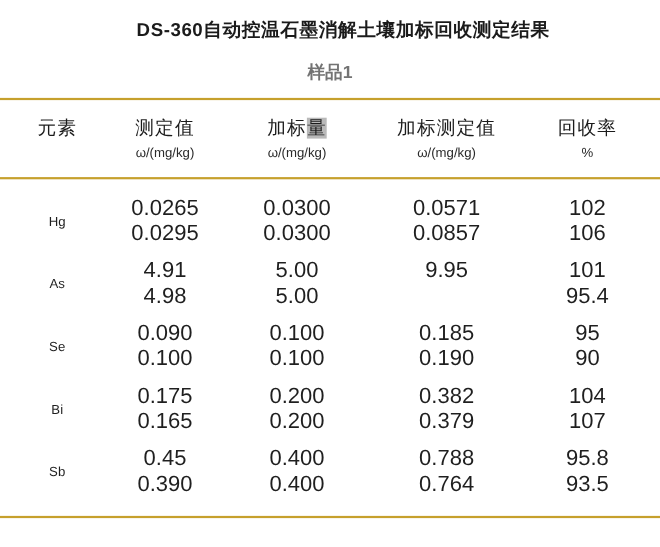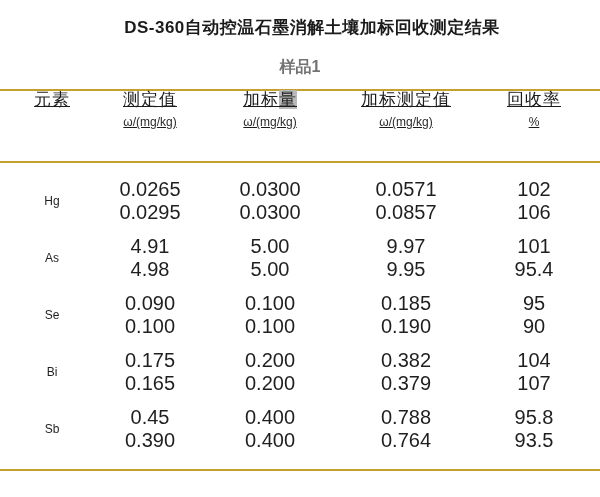--- a/index.html
+++ b/index.html
@@ -32,21 +32,21 @@
   .rule {
     width:600px; height:2px;
     background:#c6a02c;
   }
   .rule-top    { margin-top:14px; }
   .rule-bottom { margin-top:17px; }
   .grid {
     display:grid;
     grid-template-columns:104px 92px 148px 124px 132px;
   }
-  .thead { height:70px; box-sizing:border-box;text-decoration:underline; }
+  .thead { height:70px; padding-top:17px; box-sizing:border-box; }
   .th { text-align:center; }
   .th-label {
     font-size:17px;
     line-height:18px;
     font-weight:400;
     color:#1b1b1b;
     letter-spacing:1px;
   }
   .th-unit {
     margin-top:6px;
@@ -131,21 +131,20 @@
       <div class="cell el">As</div>
       <div class="cell">
         <div class="v">4.91</div>
         <div class="v">4.98</div>
       </div>
       <div class="cell">
         <div class="v">5.00</div>
         <div class="v">5.00</div>
       </div>
       <div class="cell">
-        <div class="v">9.97</div>
         <div class="v">9.95</div>
       </div>
       <div class="cell">
         <div class="v">101</div>
         <div class="v">95.4</div>
       </div>
     </div>
 
     <div class="group grid">
       <div class="cell el">Se</div>

